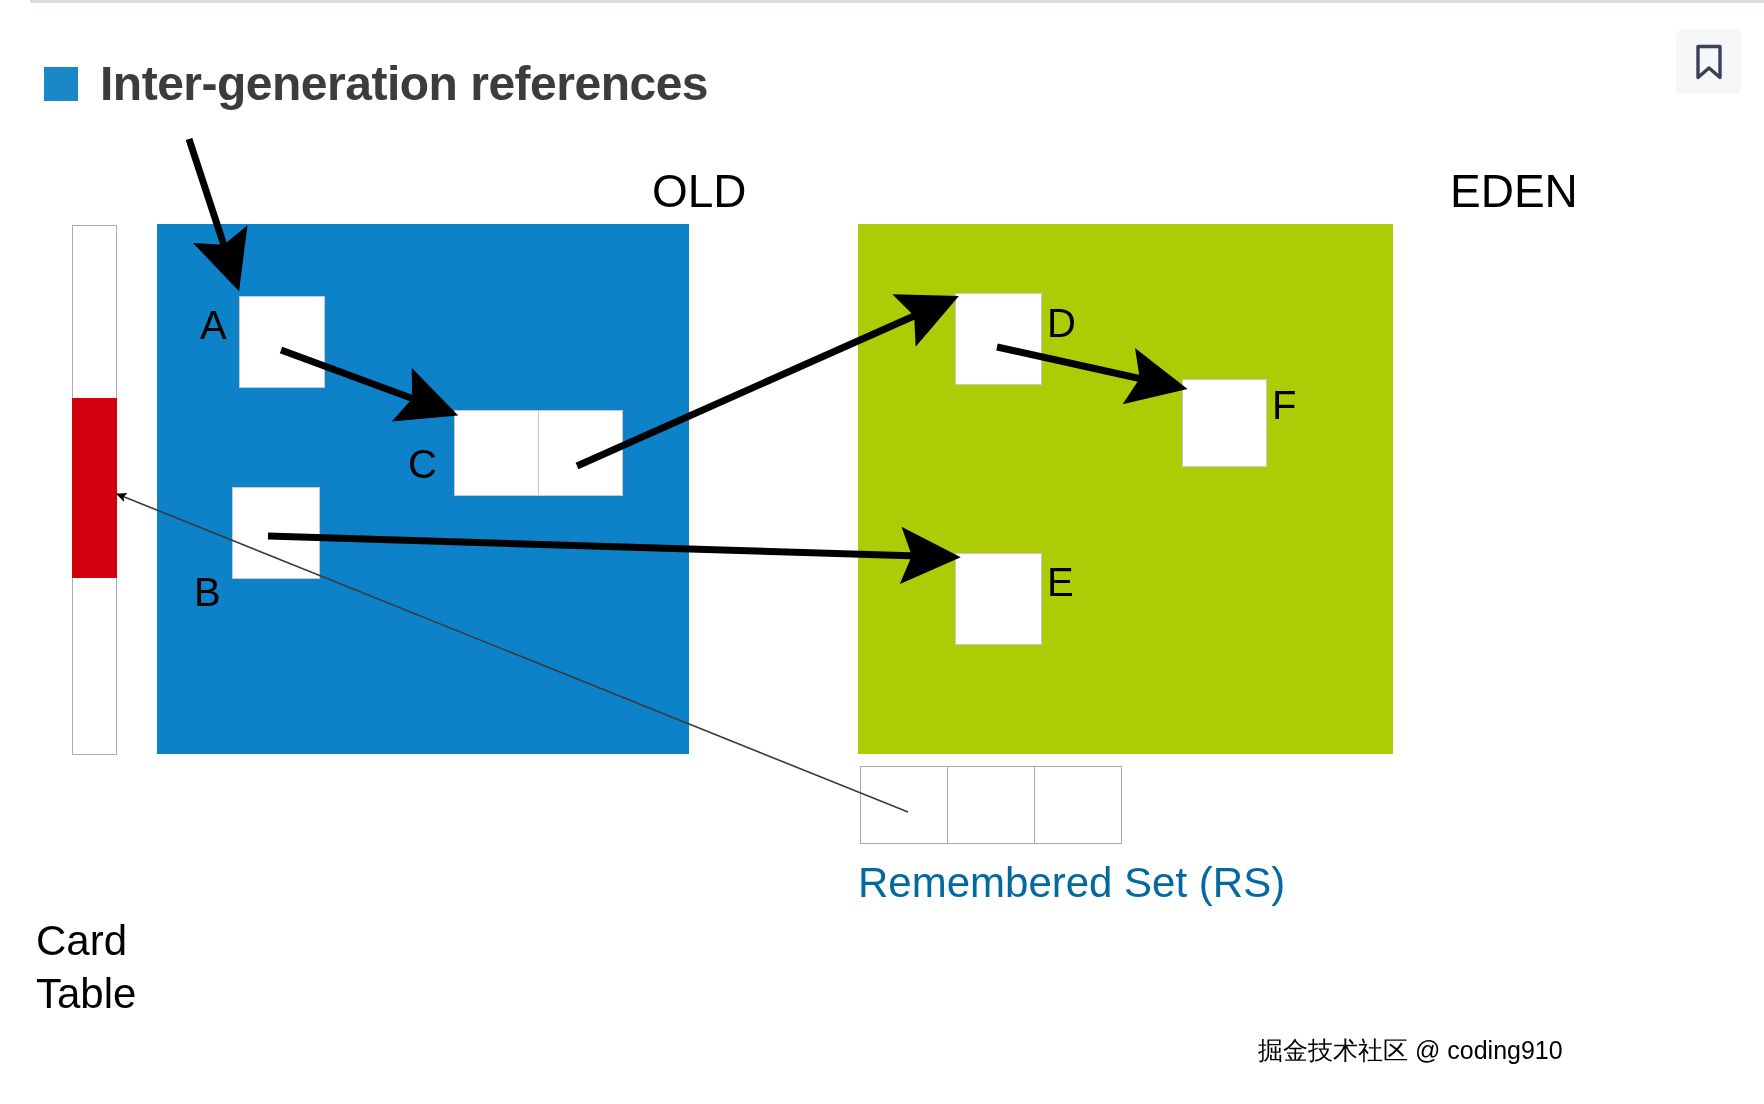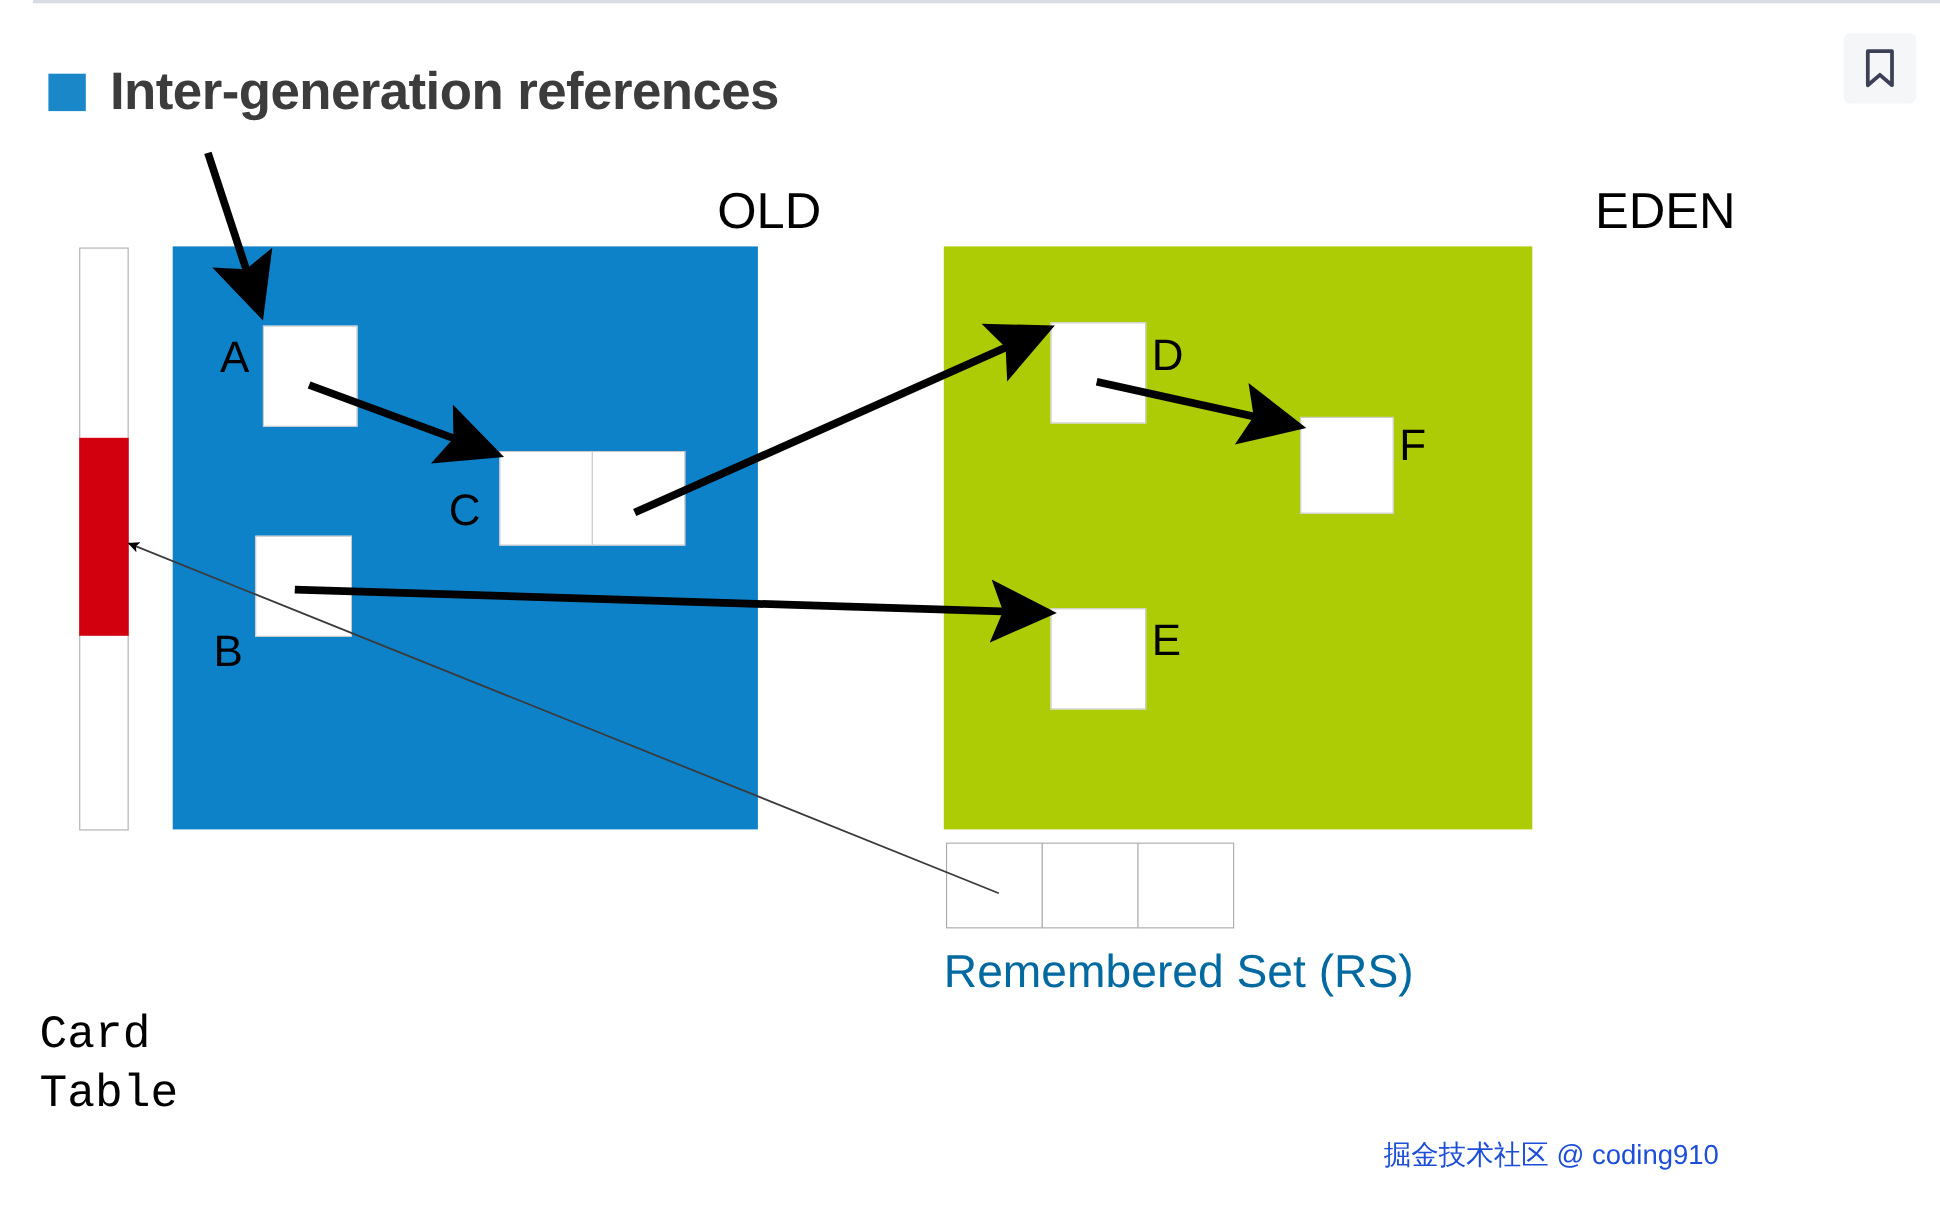--- a/index.html
+++ b/index.html
@@ -142,21 +142,20 @@
     background: #d2000f;
     box-sizing: border-box;
   }
   #card-table-label {
     position: absolute;
     left: 36px; top: 915px;
     font-size: 42px;
     color: #000000;
     line-height: 1.25;
     white-space: pre;
-    font-family: Liberation Mono, monospace;
   }
 
   
   #rs-row {
     position: absolute;
     left: 860px; top: 766px;
     display: flex;
   }
   .rs-cell {
     width: 88px;
@@ -184,21 +183,21 @@
     height: 1104px;
     pointer-events: none;
   }
 
   
   #watermark {
     position: absolute;
     left: 1258px;
     top: 1038px;
     font-size: 25px;
-    color: #1d4ed8;
+    color: #000000;
     line-height: 1;
     white-space: nowrap;
   }
 </style>
 </head>
 <body>
 
 <div id="page">
 
   <div class="top-rule-left"></div>

